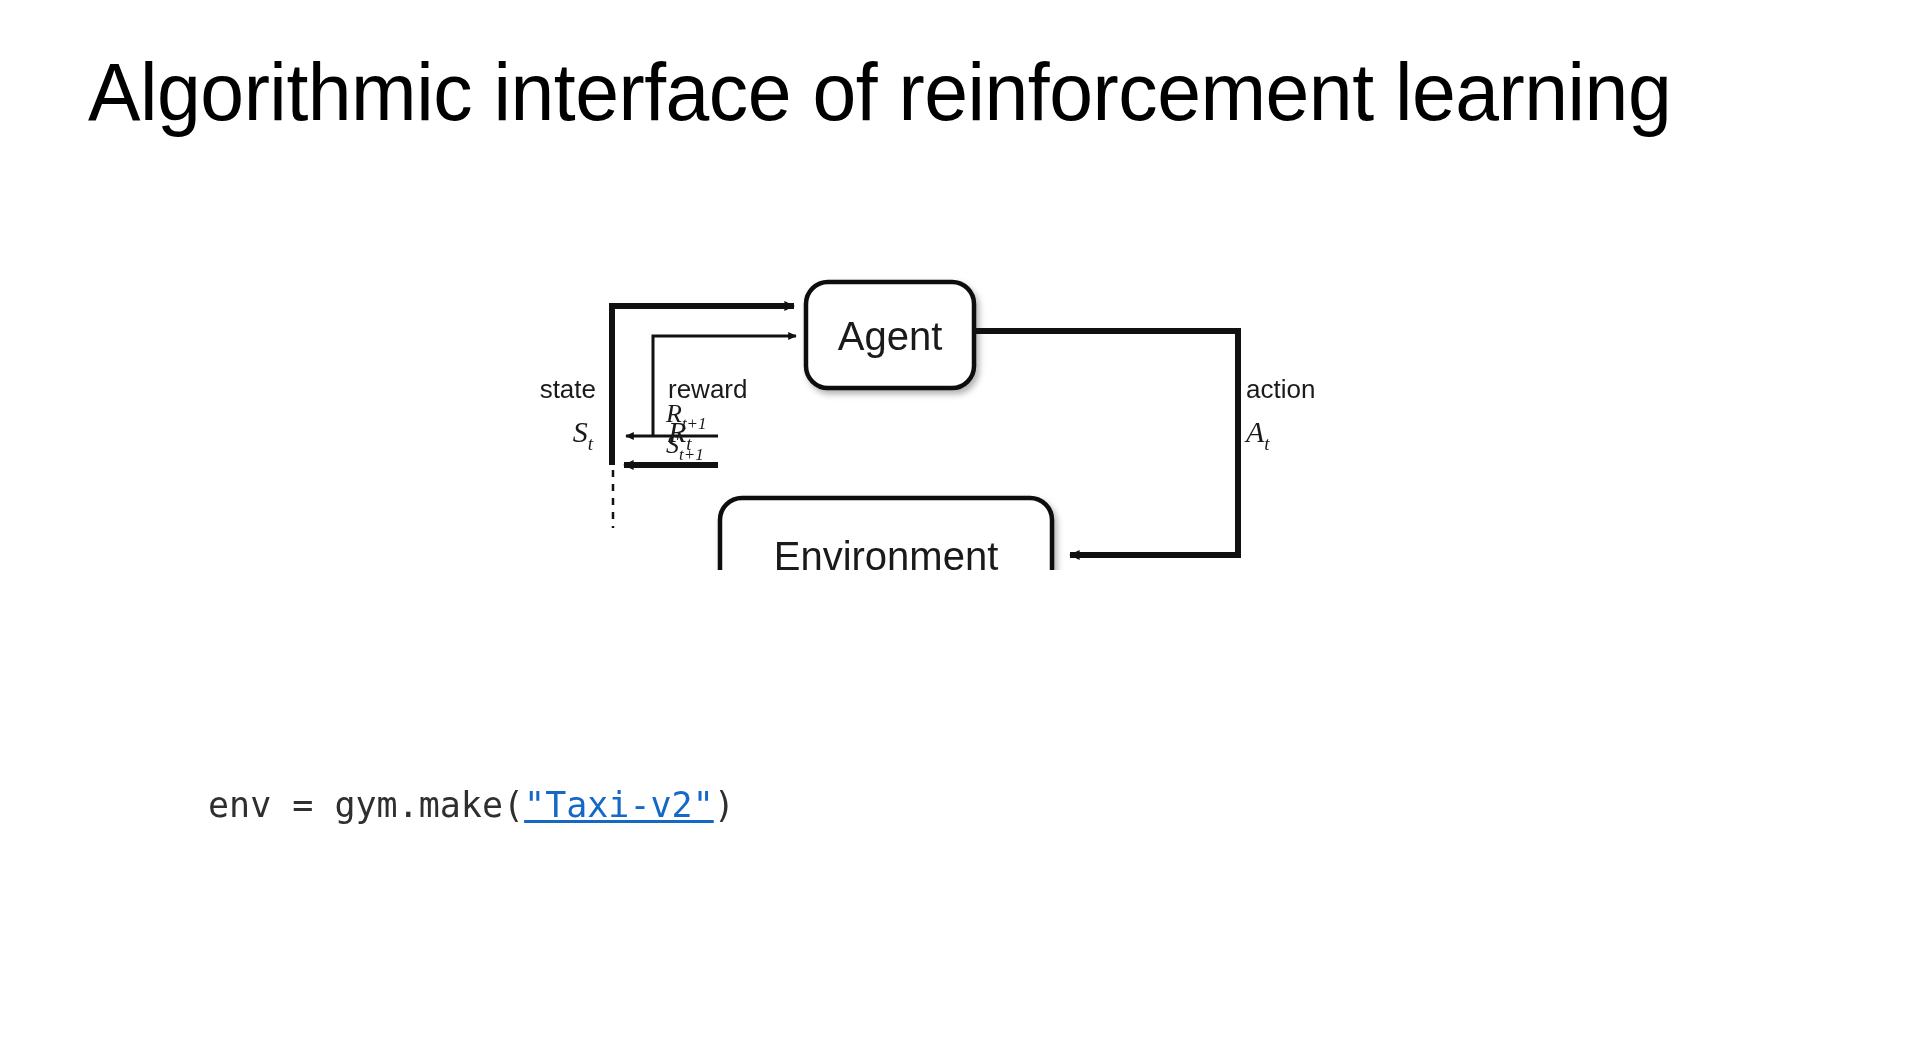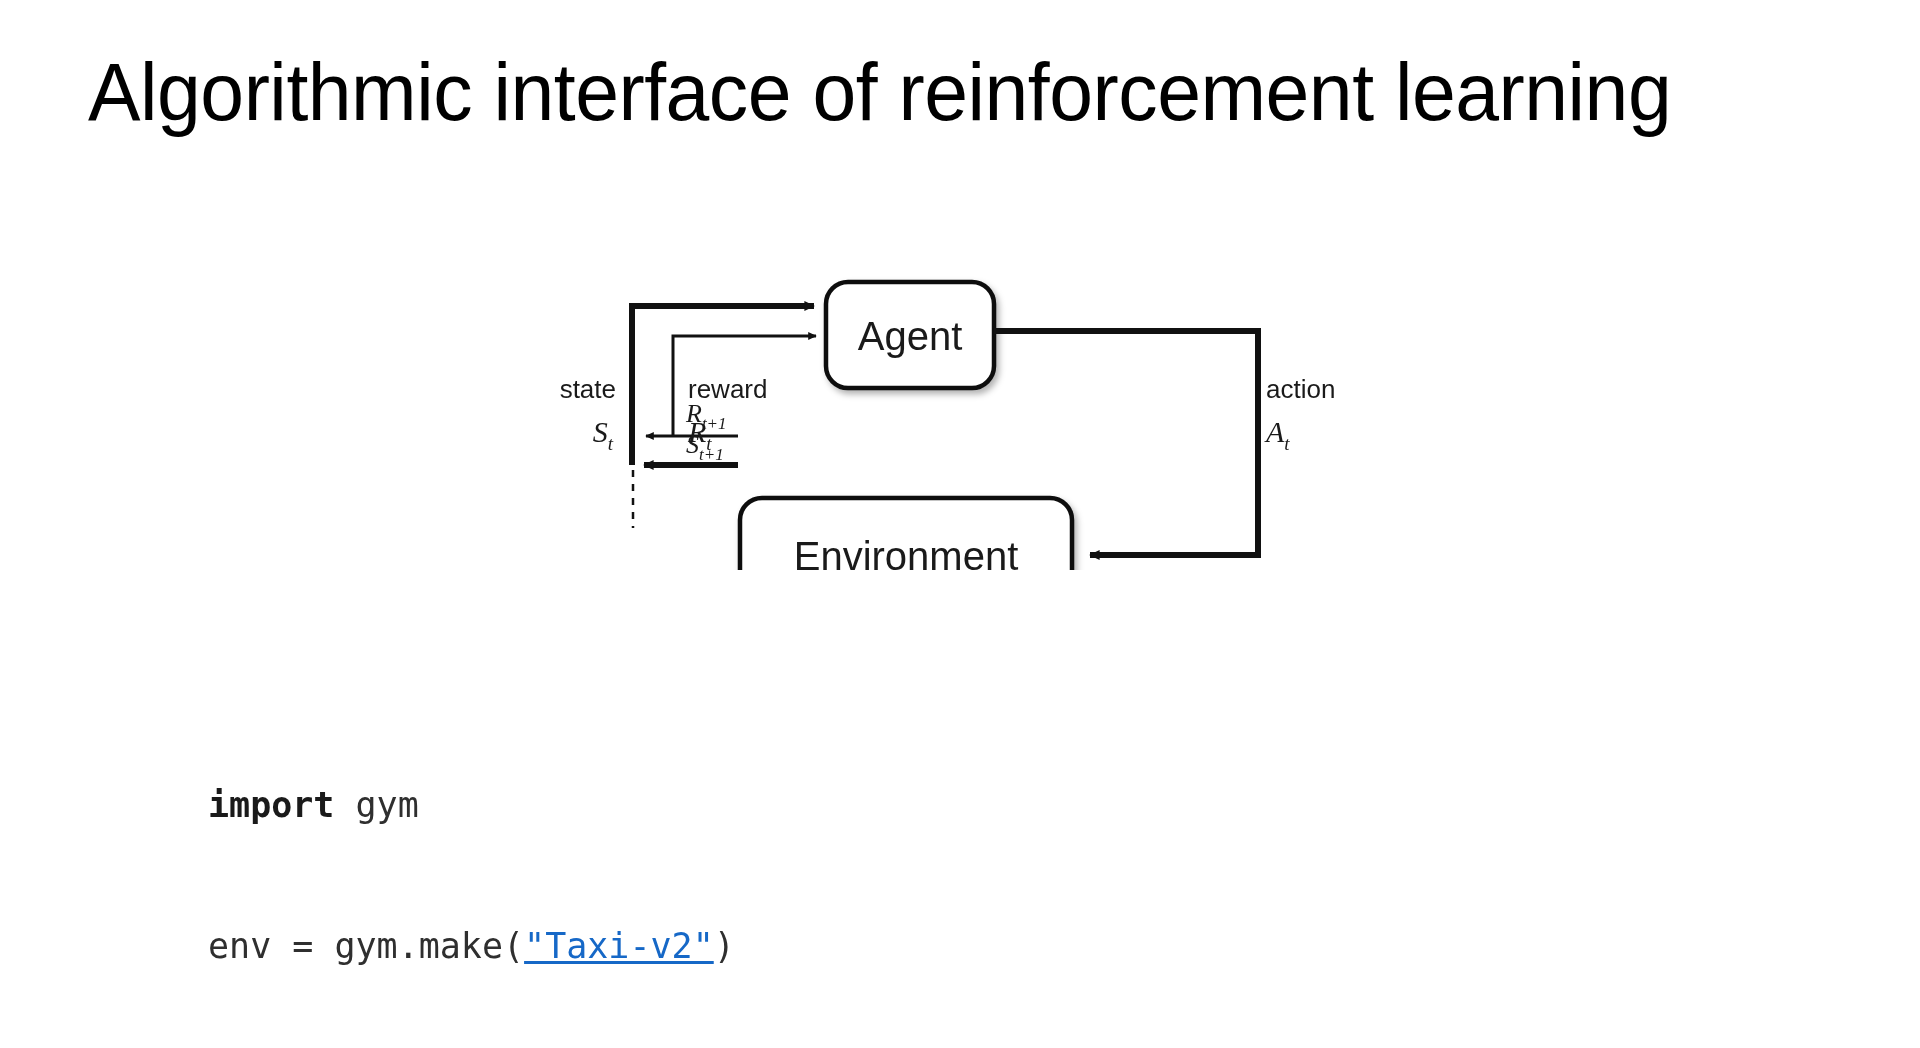--- a/index.html
+++ b/index.html
@@ -31,21 +31,21 @@
     line-height: 108px;
     white-space: nowrap;
     color: #000000;
     transform: scaleX(0.96);
     transform-origin: left center;
   }
 
   
   #rl-diagram {
     position: absolute;
-    left: 400px;
+    left: 380px;
     top: 250px;
     width: 960px;
     height: 320px;
   }
   #rl-diagram svg {
     display: block;
   }
 
   .dg-box-label {
     font-family: "Liberation Sans", sans-serif;
@@ -159,20 +159,19 @@
     <text x="866" y="148" class="dg-text">action</text>
     <text x="866" y="192" class="dg-math"><tspan>A</tspan><tspan dy="8" class="dg-math-sub">t</tspan></text>
 
     <text x="286" y="172" class="dg-math-small"><tspan>R</tspan><tspan dy="7" class="dg-math-small-sub">t+1</tspan></text>
 
     <text x="286" y="203" class="dg-math-small"><tspan>S</tspan><tspan dy="7" class="dg-math-small-sub">t+1</tspan></text>
   </svg>
 </div>
 
 <div id="code-block">
-  <div class="code-line"><span class="kw">import</span><span> gym</span></div>
   <div class="code-line"><span>env = gym.make(</span><span class="str-link">"Taxi-v2"</span><span>)</span></div>
   
   
   
   
   
 </div>
 
 </body></html>

